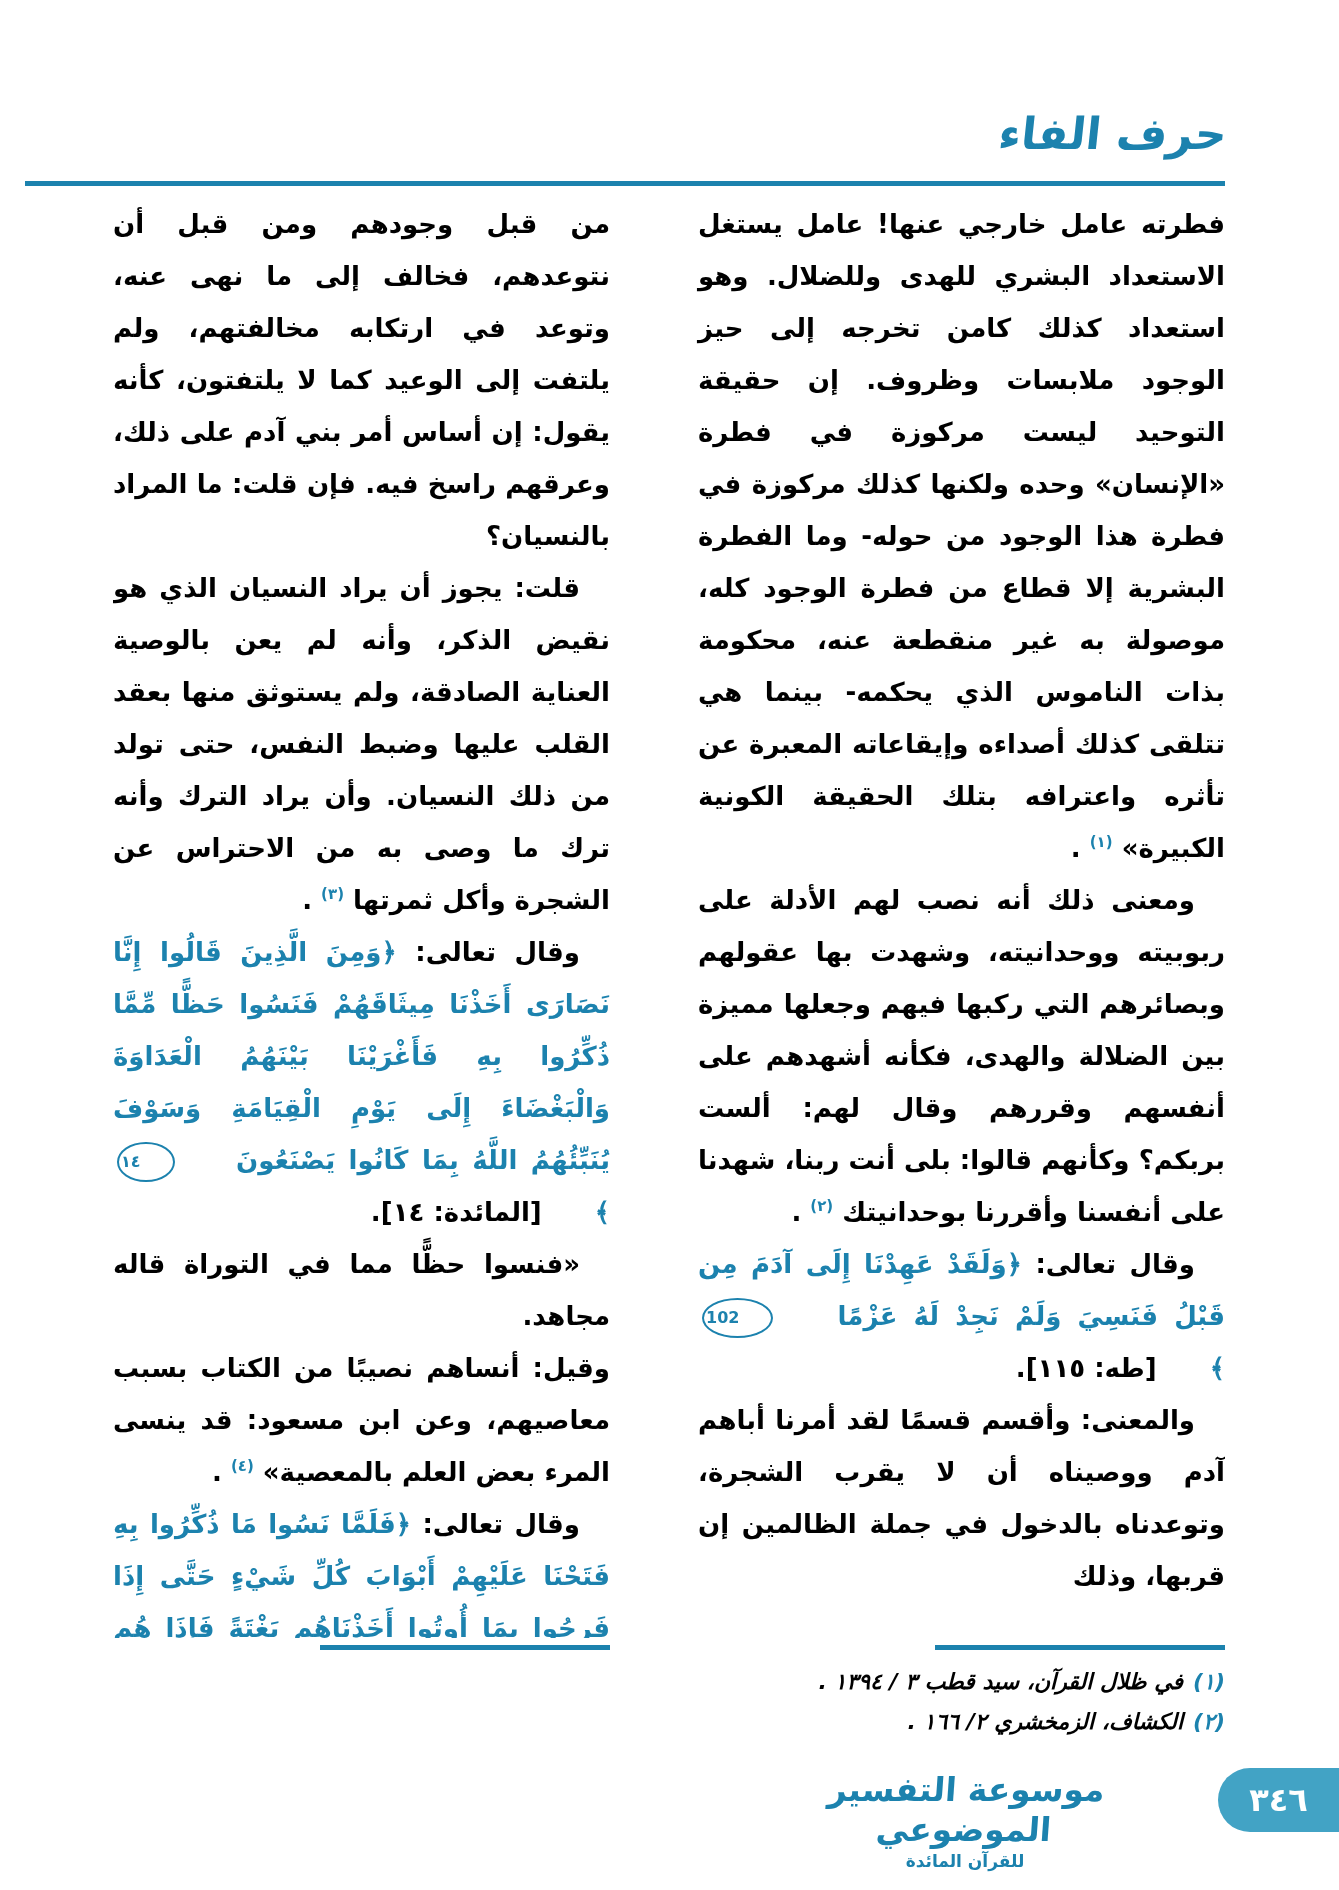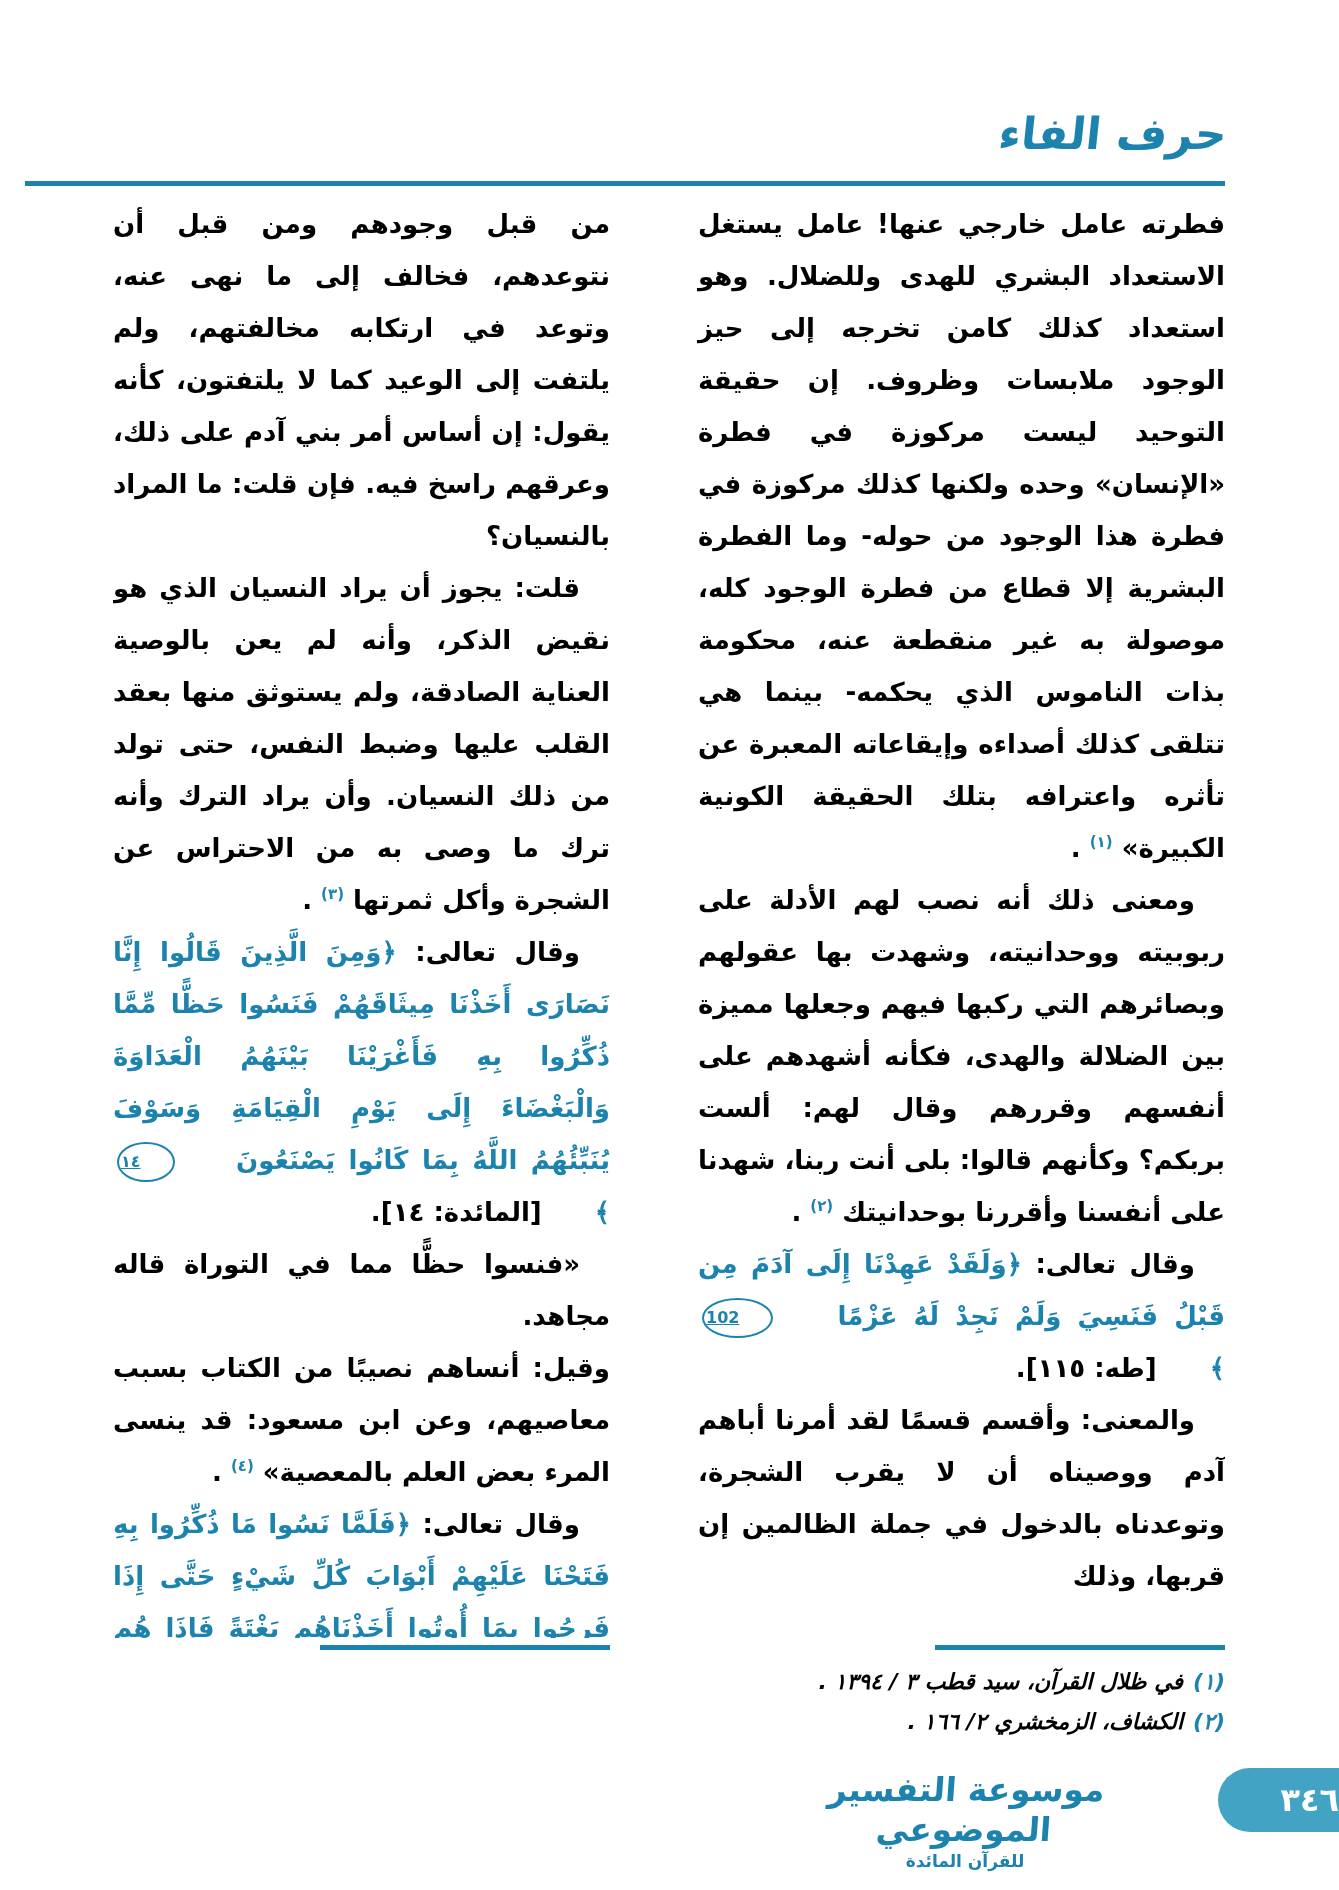--- a/index.html
+++ b/index.html
@@ -55,21 +55,20 @@
   }
   .run-ay{
     display:inline-block;
     min-width:40px;height:40px;line-height:36px;
     border:2px solid var(--accent);border-radius:50%;
     color:var(--accent);
     font-size:16px;font-weight:bold;
     vertical-align:middle;
     margin:0 4px;
     padding:0 2px;
-    text-decoration:underline;
   }
   
   .footnotes{
     position:absolute;top:1645px;right:114px;width:1112px;
     display:flex;gap:88px;direction:rtl;
   }
   .fn-col{direction:rtl;}
   .fn-col-right{width:527px;font-style:italic;}
   .fn-col-left{width:497px;}
   .fn-rule{width:290px;height:5px;background:var(--accent);margin-bottom:12px;}
@@ -87,21 +86,21 @@
     font-size:33px;font-weight:bold;line-height:40px;
     transform:skewX(-4deg);
   }
   .logo-sub{font-size:17px;font-weight:bold;line-height:22px;}
   .page-badge{
     position:absolute;top:1768px;right:0;width:121px;height:64px;
     background:var(--badge);
     border-radius:34px 0 0 34px;
     color:#ffffff;
     font-size:32px;font-weight:bold;
-    line-height:64px;
+    line-height:64px;text-align:center;
     direction:rtl;
   }
 </style>
 </head>
 <body>
 
 <div class="page">
 
   <header class="header">
     <div class="header-title">حرف الفاء</div>

